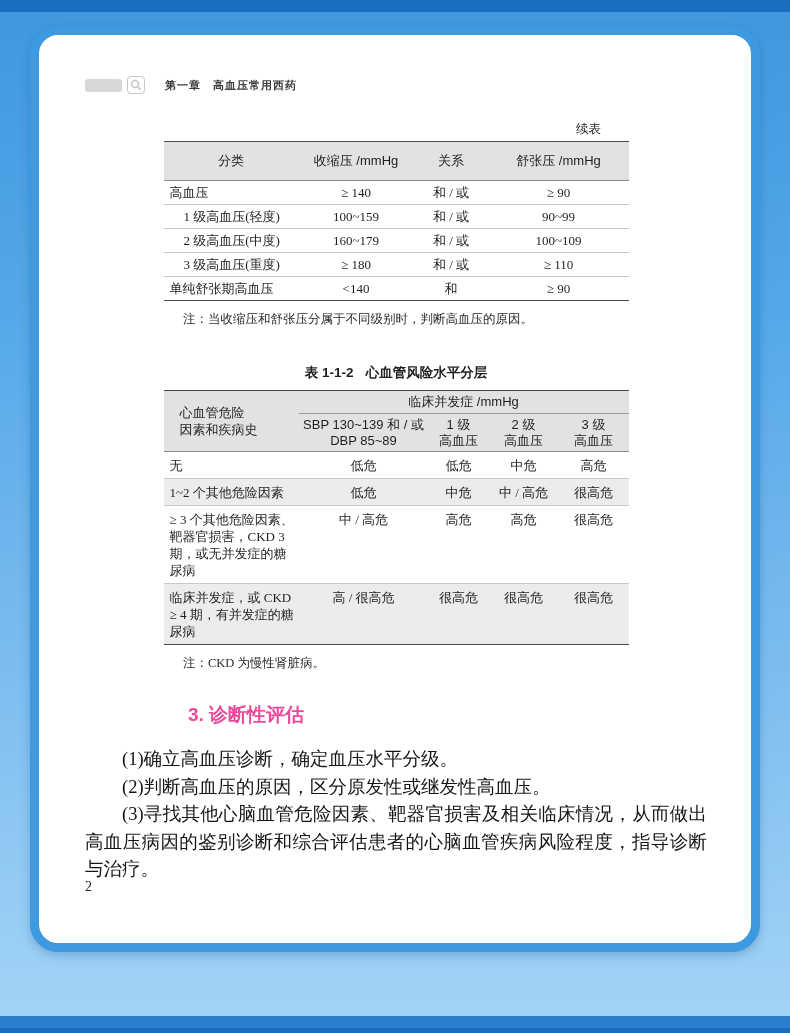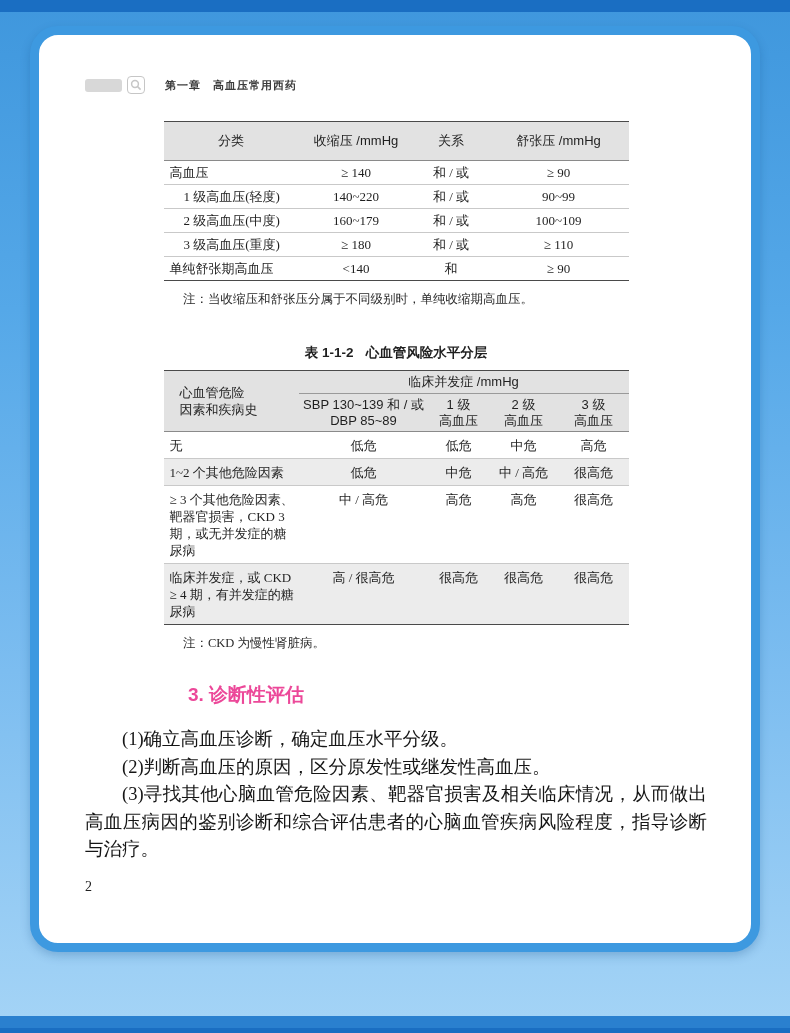--- a/index.html
+++ b/index.html
@@ -76,20 +76,21 @@
         <svg width="12" height="12" viewBox="0 0 12 12">
           <circle cx="5" cy="5" r="3.4" fill="none" stroke="#c6c6c6" stroke-width="1.5"></circle>
           <line x1="7.6" y1="7.6" x2="10.6" y2="10.6" stroke="#c6c6c6" stroke-width="1.5"></line>
         </svg>
       </span>
       <span class="chapter">
         <span>第一章</span><span class="gap"></span><span>高血压常用西药</span>
       </span>
     </div>
 
+    <div class="continued">续表</div>
 
     <table class="t1">
       <colgroup>
           <col style="width:135px">
           <col style="width:115px">
           <col style="width:75px">
           <col style="width:140px">
         </colgroup>
       <thead>
         <tr>
@@ -101,21 +102,21 @@
       </thead>
       <tbody>
         <tr>
           <td class="cl">高血压</td>
           <td>≥ 140</td>
           <td>和 / 或</td>
           <td>≥ 90</td>
         </tr>
         <tr>
           <td class="cl ind">1 级高血压(轻度)</td>
-          <td>140~220</td>
+          <td>100~159</td>
           <td>和 / 或</td>
           <td>90~99</td>
         </tr>
         <tr>
           <td class="cl ind">2 级高血压(中度)</td>
           <td>160~179</td>
           <td>和 / 或</td>
           <td>100~109</td>
         </tr>
         <tr>
@@ -126,21 +127,21 @@
         </tr>
         <tr>
           <td class="cl">单纯舒张期高血压</td>
           <td>&lt;140</td>
           <td>和</td>
           <td>≥ 90</td>
         </tr>
       </tbody>
     </table>
 
-    <p class="tnote">注：当收缩压和舒张压分属于不同级别时，单纯收缩期高血压。</p>
+    <p class="tnote">注：当收缩压和舒张压分属于不同级别时，判断高血压的原因。</p>
 
     <h4 class="t2-title">
       <span>表 1-1-2</span><span class="gap"></span><span>心血管风险水平分层</span>
     </h4>
 
     <table class="t2">
       <colgroup>
           <col style="width:135px">
           <col style="width:130px">
           <col style="width:60px">

